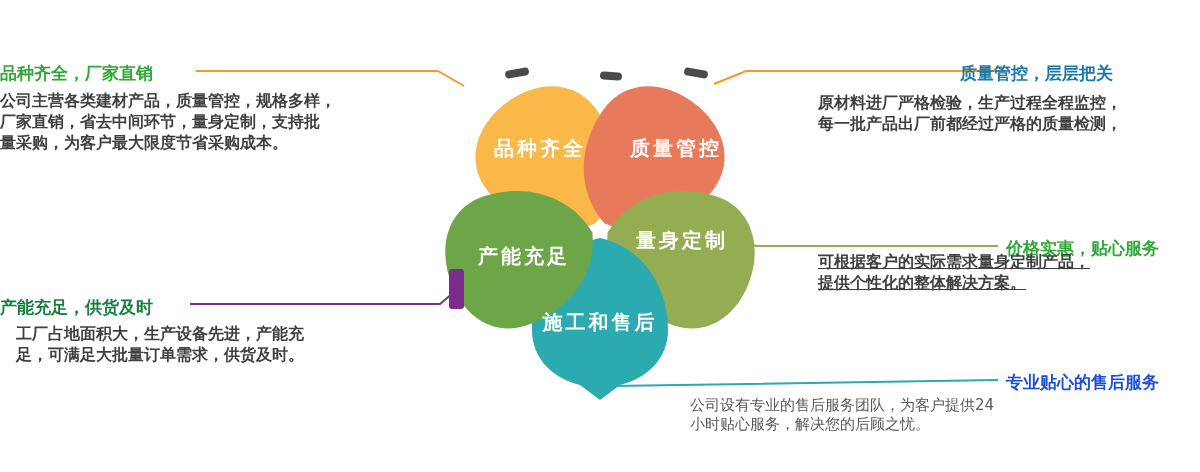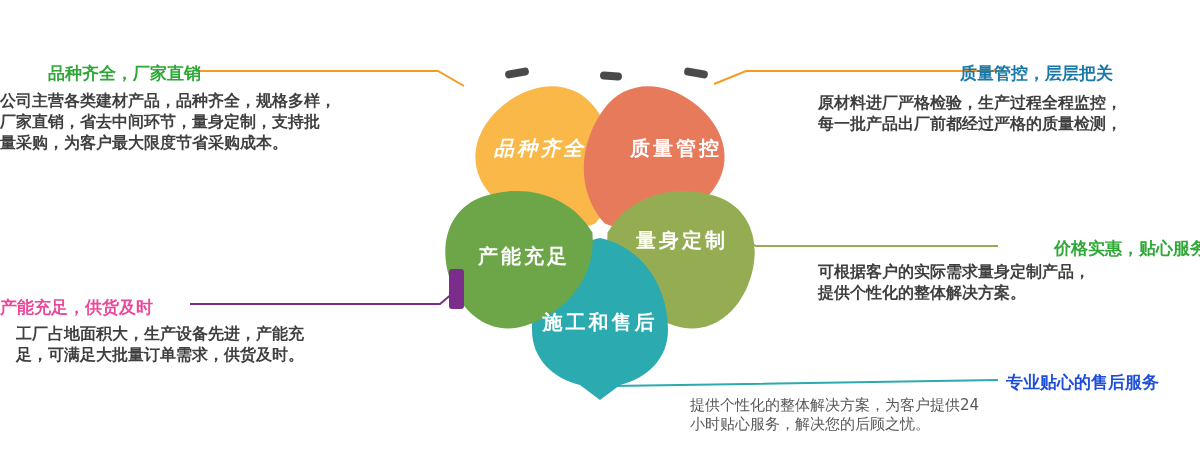--- a/index.html
+++ b/index.html
@@ -19,23 +19,23 @@
     font-weight:bold;
     letter-spacing:3px;
     white-space:nowrap;
   }
   .heading{
     position:absolute;
     font-size:17px;
     font-weight:bold;
     white-space:nowrap;
   }
-  .h-green{color:#2FA838;padding-left:48px;}
+  .h-green{color:#2FA838;}
   .h-blue-teal{color:#1878A8;}
-  .h-blue{color:#ec4899;}
+  .h-blue{color:#15803d;}
   .h-teal{color:#1d4ed8;}
   .para{
     position:absolute;
     font-size:16px;
     font-weight:bold;
     color:#3F3F3F;
     line-height:21px;
     white-space:nowrap;
   }
   .note{
@@ -65,21 +65,21 @@
 <div id="stage">
 
   <svg class="abs" style="left:430px;top:50px;" width="340" height="350" viewBox="0 0 340 350">
     <path transform="translate(170,180) rotate(-36) translate(0,-8)" d="M0,0 C-44,-10 -68,-50 -68,-92 C-68,-128 -38,-150 0,-150 C38,-150 68,-128 68,-92 C68,-50 44,-10 0,0 Z" fill="#F9B847"></path>
     <path transform="translate(170,180) rotate(36) translate(0,-8)" d="M0,0 C-44,-10 -68,-50 -68,-92 C-68,-128 -38,-150 0,-150 C38,-150 68,-128 68,-92 C68,-50 44,-10 0,0 Z" fill="#E87A5C"></path>
     <path transform="translate(170,180) rotate(108) translate(0,-8)" d="M0,0 C-44,-10 -68,-50 -68,-92 C-68,-128 -38,-150 0,-150 C38,-150 68,-128 68,-92 C68,-50 44,-10 0,0 Z" fill="#94AC52"></path>
     <path transform="translate(170,180) rotate(180) translate(0,-8)" d="M0,0 C-44,-10 -68,-50 -68,-92 C-68,-120 -48,-140 -20,-147 L0,-162 L20,-147 C48,-140 68,-120 68,-92 C68,-50 44,-10 0,0 Z" fill="#2BAAB0"></path>
     <path transform="translate(170,180) rotate(252) translate(0,-8)" d="M0,0 C-44,-10 -68,-50 -68,-92 C-68,-128 -38,-150 0,-150 C38,-150 68,-128 68,-92 C68,-50 44,-10 0,0 Z" fill="#6CA649"></path>
   </svg>
 
-  <div class="petal-label" style="left:540px;top:148px;font-style:italic;">品种齐全</div>
+  <div class="petal-label" style="left:540px;top:148px;">品种齐全</div>
   <div class="petal-label" style="left:676px;top:148px;">质量管控</div>
   <div class="petal-label" style="left:524px;top:256px;">产能充足</div>
   <div class="petal-label" style="left:682px;top:240px;">量身定制</div>
   <div class="petal-label" style="left:600px;top:322px;">施工和售后</div>
 
   <div class="dash" style="left:505px;top:69px;width:24px;height:8px;transform:rotate(-10deg);"></div>
   <div class="dash" style="left:600px;top:72px;width:22px;height:8px;transform:rotate(4deg);"></div>
   <div class="dash" style="left:684px;top:69px;width:24px;height:8px;transform:rotate(10deg);"></div>
 
   <div class="purple-bar"></div>
@@ -87,40 +87,40 @@
   <svg class="abs" style="left:0;top:0;pointer-events:none;" width="1200" height="472" viewBox="0 0 1200 472">
     <polyline fill="none" stroke-width="2" points="196,71 438,71 464,86" stroke="#F59A23"></polyline>
     <polyline fill="none" stroke-width="2" points="1006,71 746,71 714,84" stroke="#F59A23"></polyline>
     <polyline fill="none" stroke-width="2" points="998,246 756,246 738,239" stroke="#94AC52"></polyline>
     <polyline fill="none" stroke-width="2" points="998,380 612,386 602,384" stroke="#2BAAB0"></polyline>
     <polyline fill="none" stroke-width="2" points="190,304 440,304 453,293" stroke="#7B2D8B"></polyline>
   </svg>
 
   <div class="heading h-green" style="left:0;top:62px;">品种齐全，厂家直销</div>
   <div class="para" style="left:0;top:90px;">
-    <div>公司主营各类建材产品，品种齐全，规格多样，</div>
+    <div>公司主营各类建材产品，质量管控，规格多样，</div>
     <div>厂家直销，省去中间环节，量身定制，支持批</div>
     <div>量采购，为客户最大限度节省采购成本。</div>
   </div>
 
   <div class="heading h-blue-teal" style="left:960px;top:62px;">质量管控，层层把关</div>
   <div class="para" style="left:818px;top:92px;">
     <div>原材料进厂严格检验，生产过程全程监控，</div>
     <div>每一批产品出厂前都经过严格的质量检测，</div>
   </div>
 
   <div class="heading h-green" style="left:1006px;top:237px;">价格实惠，贴心服务</div>
-  <div class="para" style="left:818px;top:261px;">
+  <div class="para" style="left:818px;top:251px;text-decoration:underline;">
     <div>可根据客户的实际需求量身定制产品，</div>
     <div>提供个性化的整体解决方案。</div>
   </div>
 
   <div class="heading h-teal" style="left:1006px;top:371px;">专业贴心的售后服务</div>
   <div class="note" style="left:690px;top:396px;">
-    <div>提供个性化的整体解决方案，为客户提供24</div>
+    <div>公司设有专业的售后服务团队，为客户提供24</div>
     <div>小时贴心服务，解决您的后顾之忧。</div>
   </div>
 
   <div class="heading h-blue" style="left:0;top:296px;">产能充足，供货及时</div>
   <div class="para" style="left:0;top:323px;padding-left:16px;">
     <div>工厂占地面积大，生产设备先进，产能充</div>
     <div>足，可满足大批量订单需求，供货及时。</div>
   </div>
 
 </div>

